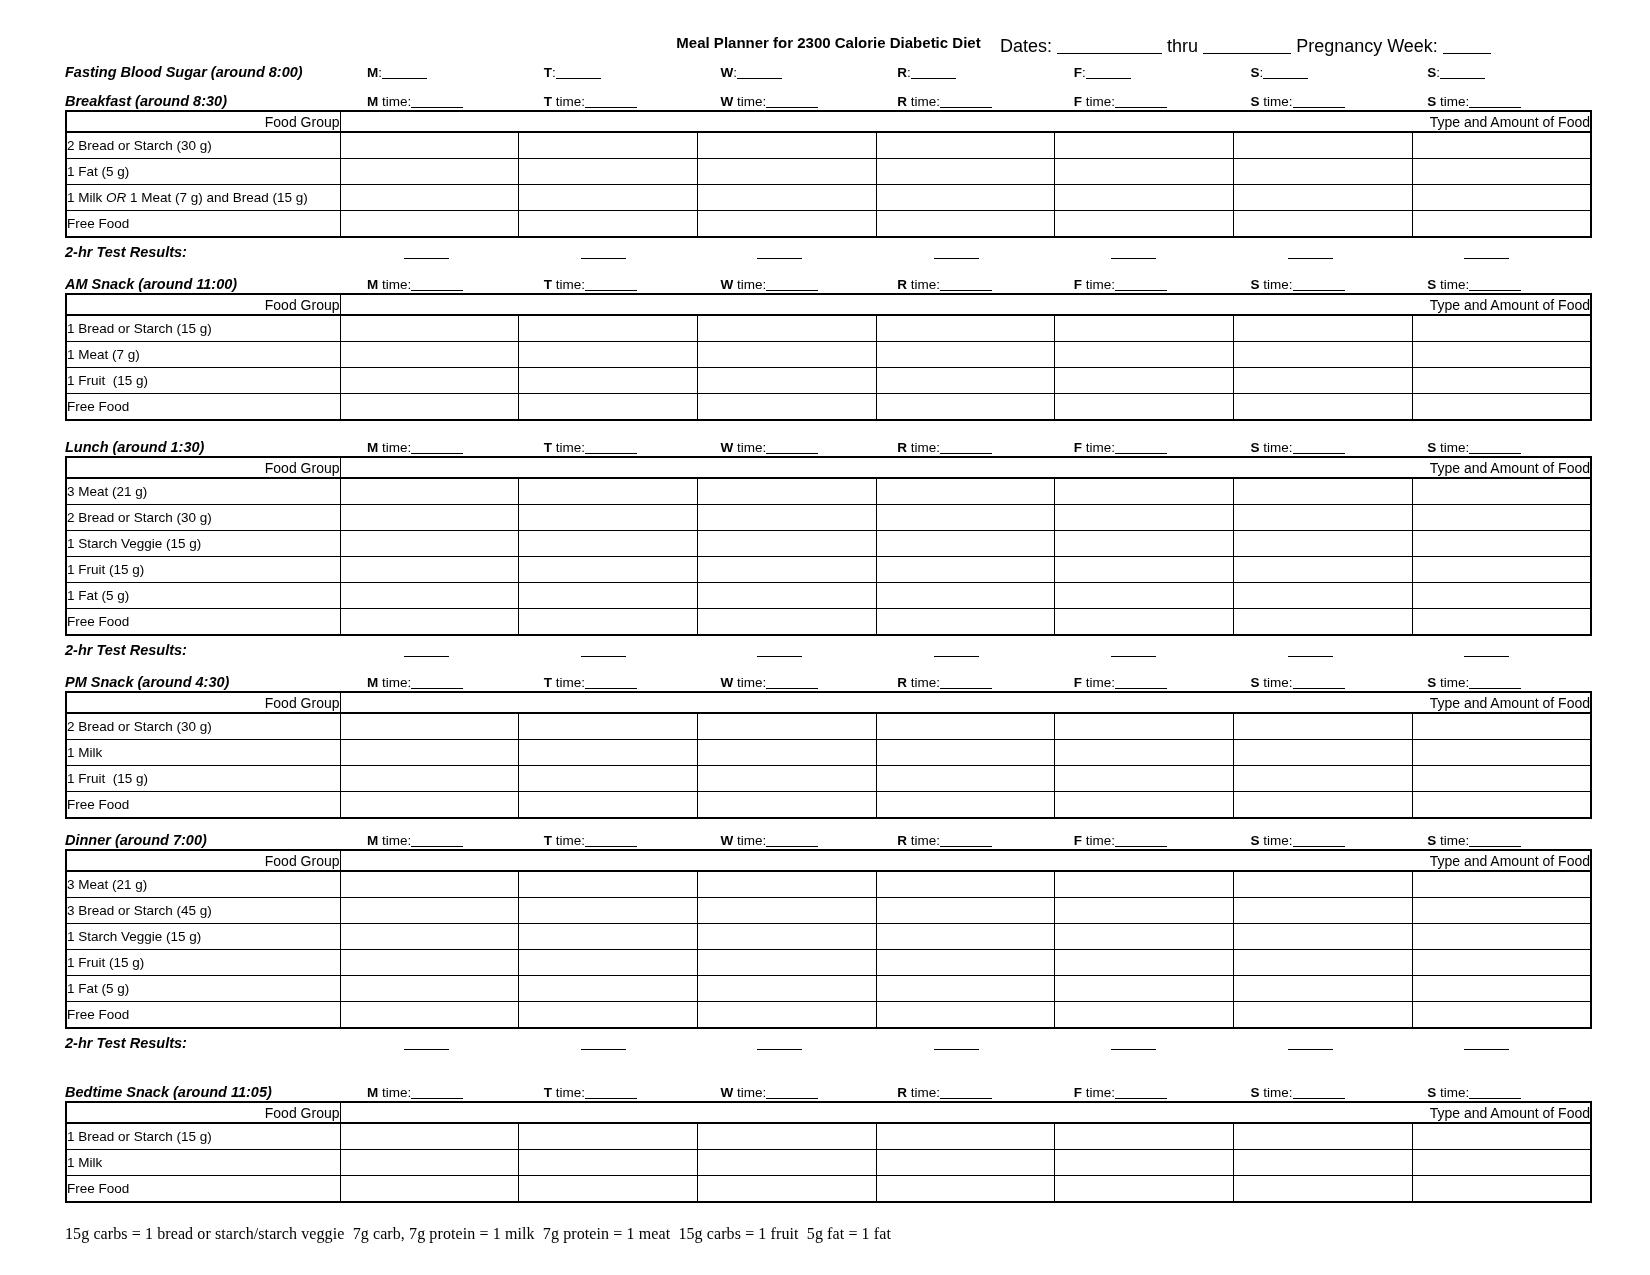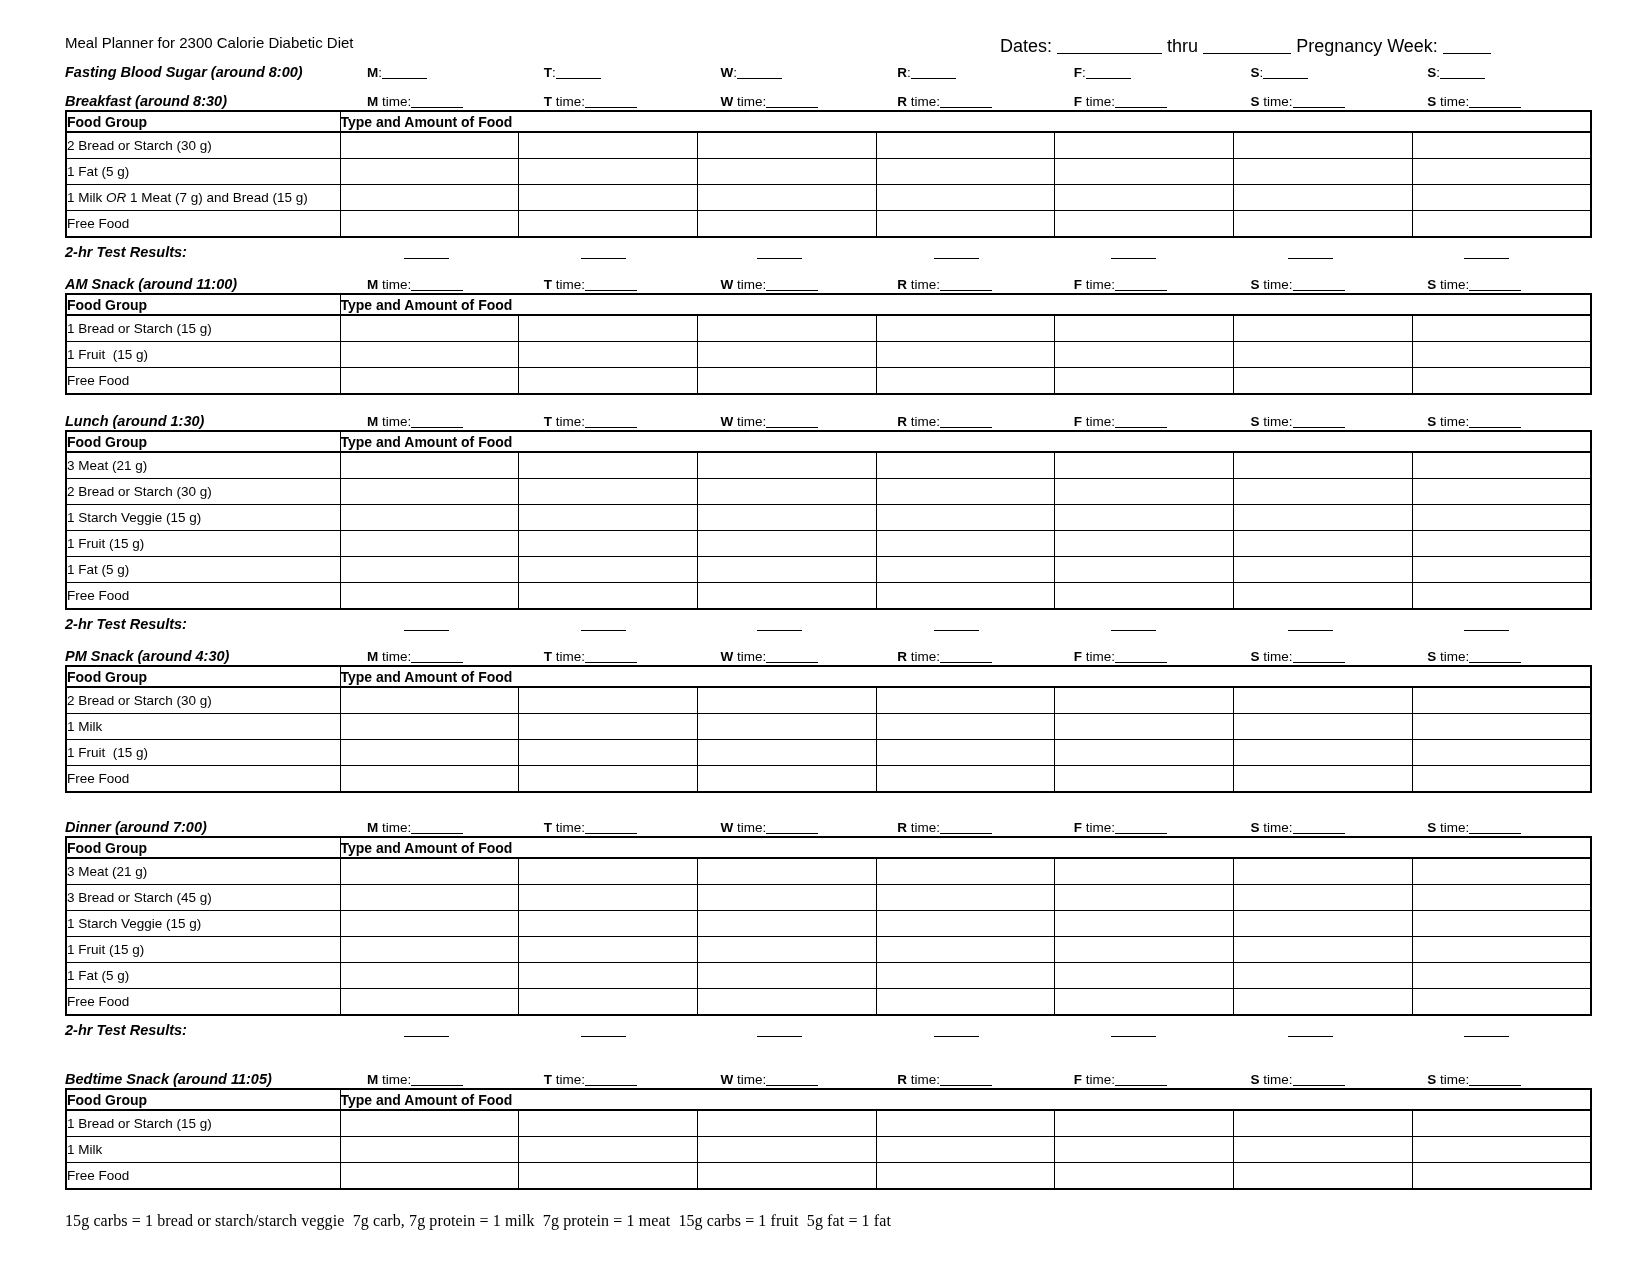--- a/index.html
+++ b/index.html
@@ -2,46 +2,46 @@
 <html><head>
 <meta charset="utf-8">
 <style>
   html,body{margin:0;padding:0;background:#fff;}
   .page{position:relative;width:1650px;height:1275px;background:#fff;color:#000;
         font-family:"Liberation Sans",sans-serif;overflow:hidden;}
   .content{position:absolute;left:65px;top:34px;width:1527px;}
 
   
   .topline{position:relative;height:21px;}
-  .title{font-weight:normal;font-size:15px;white-space:pre;}
+  .title{font-weight:bold;font-size:15px;white-space:pre;text-align:center;}
   .dates-line{position:absolute;left:935px;top:2px;font-size:18px;white-space:nowrap;}
 
   
   .blank{display:inline-block;border-bottom:1px solid #000;height:12px;vertical-align:-2px;}
   .w105{width:105px}.w88{width:88px}.w48{width:48px}.w45{width:45px}.w52{width:52px}
 
   
   .hgrid{display:grid;grid-template-columns:290px repeat(7,1fr);align-items:end;}
   .fasting-row{margin-top:3px;height:22px;}
   .fast-label,.meal-title,.test-label{font-weight:bold;font-style:italic;font-size:14.5px;white-space:nowrap;}
   .hcell{font-size:13.5px;padding-left:12px;white-space:nowrap;}
   .hcell b{font-weight:bold;}
 
   
   section{margin-top:6px;}
   #meals section:nth-child(3){margin-top:11px;}
-  #meals section:nth-child(5){margin-top:19px;}
+  #meals section:nth-child(5){margin-top:6px;}
   #meals section:nth-child(6){margin-top:23px;}
   .meal-head{height:23px;margin-bottom:1px;}
 
   table.meal-table{border-collapse:collapse;table-layout:fixed;width:100%;
                    border:2px solid #000;}
   table.meal-table col.fg-col{width:274px;}
   table.meal-table th{border:1px solid #000;border-bottom:2px solid #000;
-                      font-size:14px;font-weight:bold;text-align:left;height:19px;padding:0;}
+                      font-size:14px;font-weight:normal;text-align:right;height:19px;padding:0;}
   table.meal-table td{border:1px solid #000;height:25px;padding:0;}
   td.label-cell{font-size:13.5px;font-weight:normal;padding:2px 7px;white-space:pre;}
   td.label-cell .it{font-style:italic;}
 
   .test-row{height:22px;margin-top:3px;margin-bottom:2px;align-items:center;gap:33px;}
   .test-row .hcell{padding-left:16px;}
 
   .footnote{font-family:"Liberation Serif",serif;font-size:16px;margin-top:22px;
             white-space:pre;letter-spacing:.1px;}
 </style>
@@ -190,20 +190,30 @@
                 <td class="label-cell"><span>1 Bread or Starch (15 g)</span></td>
                 <td class="entry-cell"></td>
                 <td class="entry-cell"></td>
                 <td class="entry-cell"></td>
                 <td class="entry-cell"></td>
                 <td class="entry-cell"></td>
                 <td class="entry-cell"></td>
                 <td class="entry-cell"></td>
               </tr>
               <tr>
+                <td class="label-cell"><span>1 Meat (7 g)</span></td>
+                <td class="entry-cell"></td>
+                <td class="entry-cell"></td>
+                <td class="entry-cell"></td>
+                <td class="entry-cell"></td>
+                <td class="entry-cell"></td>
+                <td class="entry-cell"></td>
+                <td class="entry-cell"></td>
+              </tr>
+              <tr>
                 <td class="label-cell"><span>1 Fruit  (15 g)</span></td>
                 <td class="entry-cell"></td>
                 <td class="entry-cell"></td>
                 <td class="entry-cell"></td>
                 <td class="entry-cell"></td>
                 <td class="entry-cell"></td>
                 <td class="entry-cell"></td>
                 <td class="entry-cell"></td>
               </tr>
               <tr>

